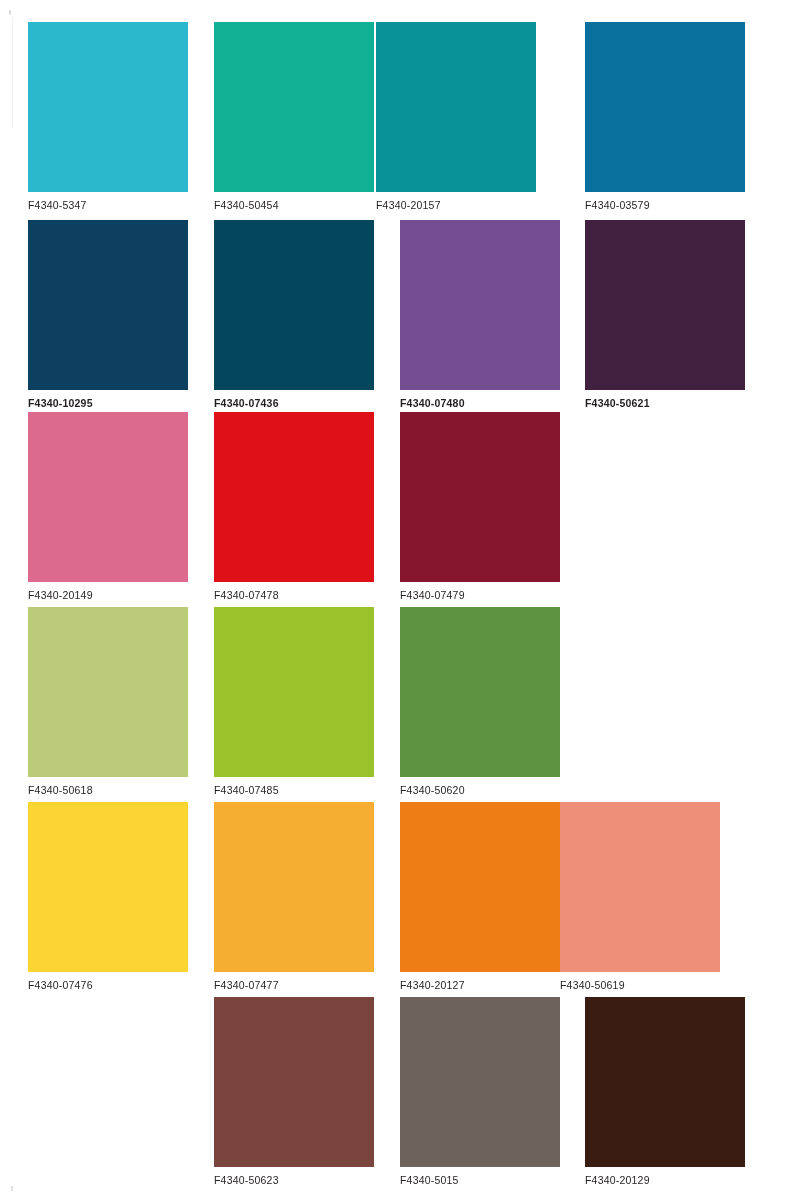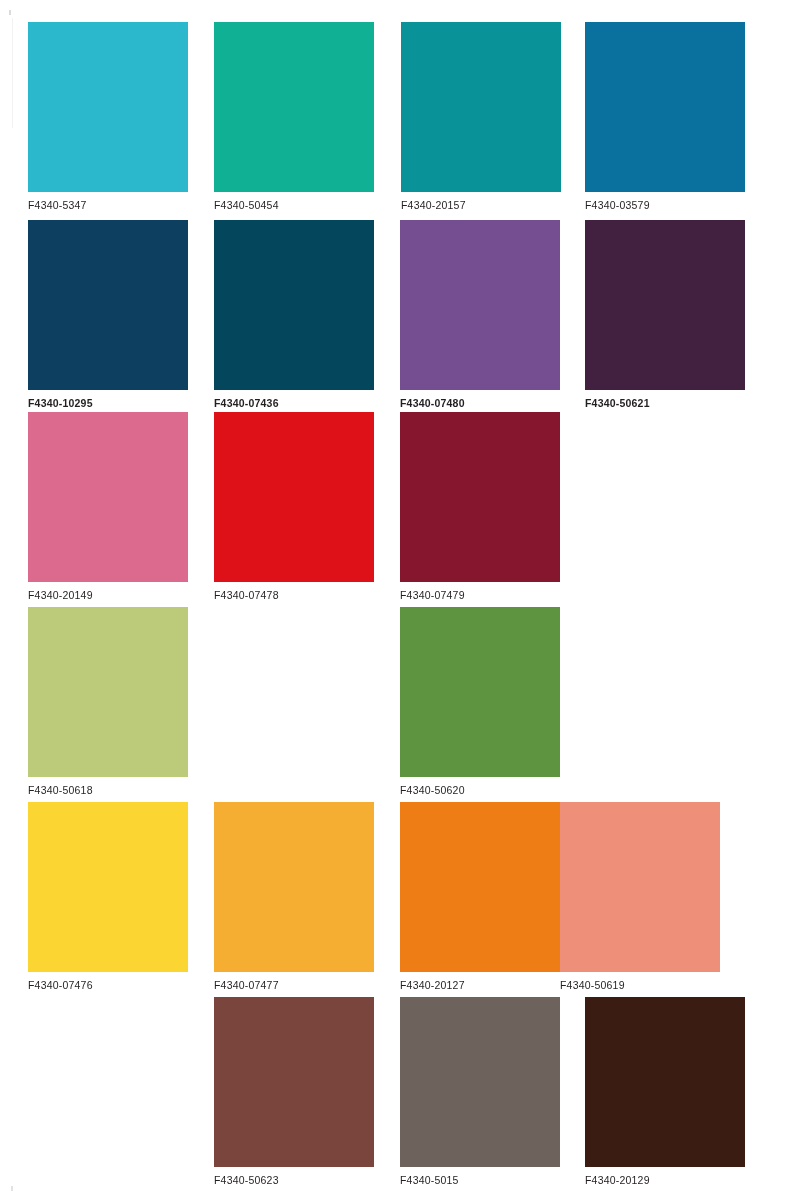--- a/index.html
+++ b/index.html
@@ -70,21 +70,21 @@
   <div id="grid-root">
       <div class="swatch-row" style="top: 22px;">
         <div class="swatch-cell" style="left: 28px;">
           <div class="swatch-chip" style="background: rgb(43, 184, 204);"></div>
           <span class="swatch-label">F4340-5347</span>
         </div>
         <div class="swatch-cell" style="left: 214px;">
           <div class="swatch-chip" style="background: rgb(16, 176, 148);"></div>
           <span class="swatch-label">F4340-50454</span>
         </div>
-        <div class="swatch-cell" style="left: 401px;">
+        <div class="swatch-cell" style="left: 376px;">
           <div class="swatch-chip" style="background: rgb(10, 146, 153);"></div>
           <span class="swatch-label">F4340-20157</span>
         </div>
         <div class="swatch-cell" style="left: 585px;">
           <div class="swatch-chip" style="background: rgb(10, 113, 158);"></div>
           <span class="swatch-label">F4340-03579</span>
         </div>
       </div>
       <div class="swatch-row" style="top: 220px; font-weight: bold;">
         <div class="swatch-cell" style="left: 28px;">
@@ -116,20 +116,24 @@
         <div class="swatch-cell" style="left: 400px;">
           <div class="swatch-chip" style="background: rgb(133, 22, 46);"></div>
           <span class="swatch-label">F4340-07479</span>
         </div>
       </div>
       <div class="swatch-row" style="top: 607px;">
         <div class="swatch-cell" style="left: 28px;">
           <div class="swatch-chip" style="background: rgb(188, 203, 121);"></div>
           <span class="swatch-label">F4340-50618</span>
         </div>
+        <div class="swatch-cell" style="left: 214px;">
+          <div class="swatch-chip" style="background: rgb(154, 194, 43);"></div>
+          <span class="swatch-label">F4340-07485</span>
+        </div>
         <div class="swatch-cell" style="left: 400px;">
           <div class="swatch-chip" style="background: rgb(94, 148, 64);"></div>
           <span class="swatch-label">F4340-50620</span>
         </div>
       </div>
       <div class="swatch-row" style="top: 802px;">
         <div class="swatch-cell" style="left: 28px;">
           <div class="swatch-chip" style="background: rgb(251, 214, 51);"></div>
           <span class="swatch-label">F4340-07476</span>
         </div>

